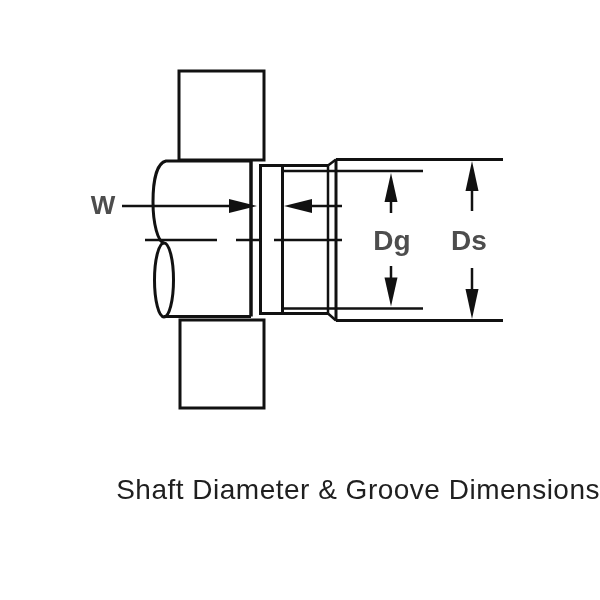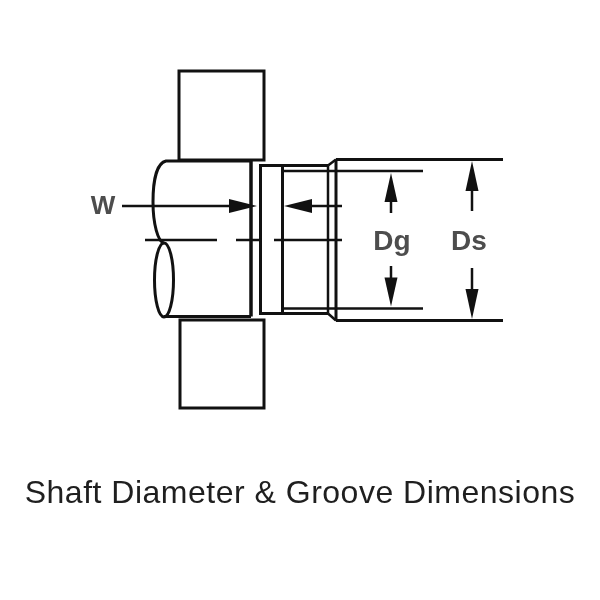--- a/index.html
+++ b/index.html
@@ -37,22 +37,22 @@
     fill: var(--label, #4d4d4d);
     font-family: "Liberation Sans", sans-serif;
     font-weight: bold;
     text-anchor: middle;
   }
   .caption {
     position: absolute;
     left: 0;
     top: 474px;
     width: 600px;
-    text-align: center;
-    font-size: 32px;
+    text-align: right;
+    font-size: 28px;
     color: var(--caption, #1f1f1f);
     letter-spacing: 0.5px;
   }
 </style>
 </head>
 <body>
 
 <div class="stage">
 
   <svg class="diagram" width="600" height="600" viewBox="0 0 600 600">

